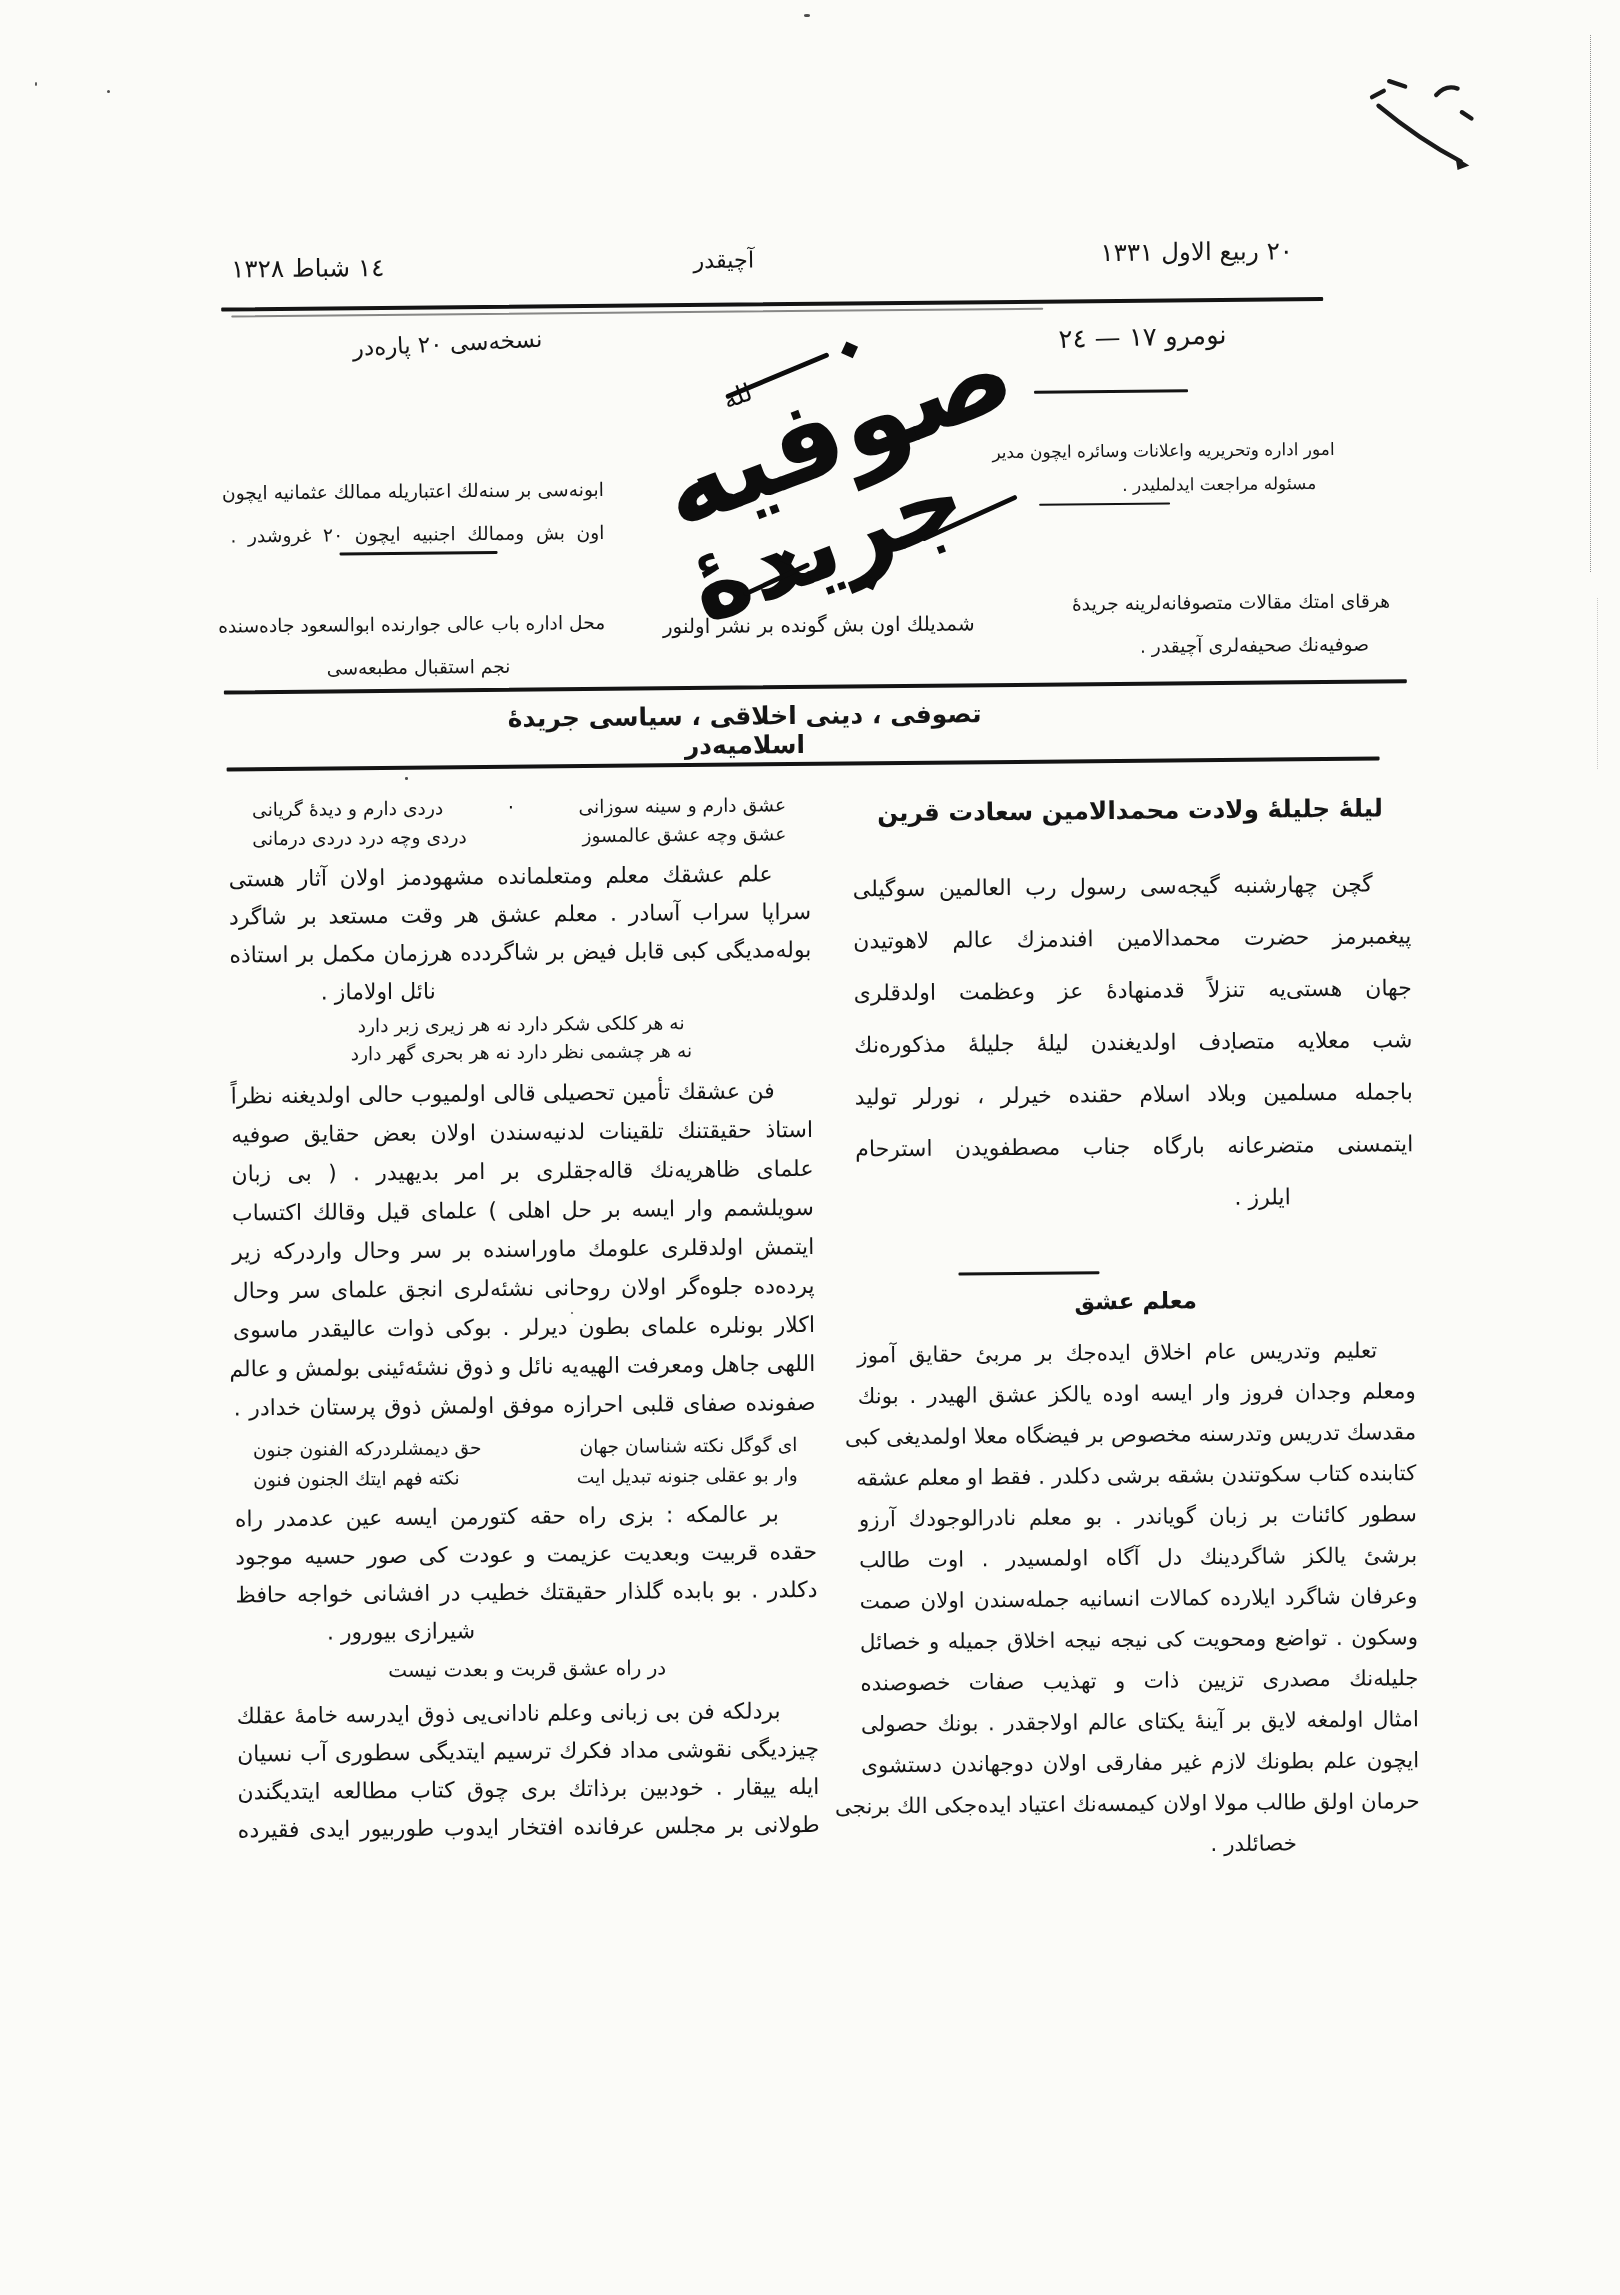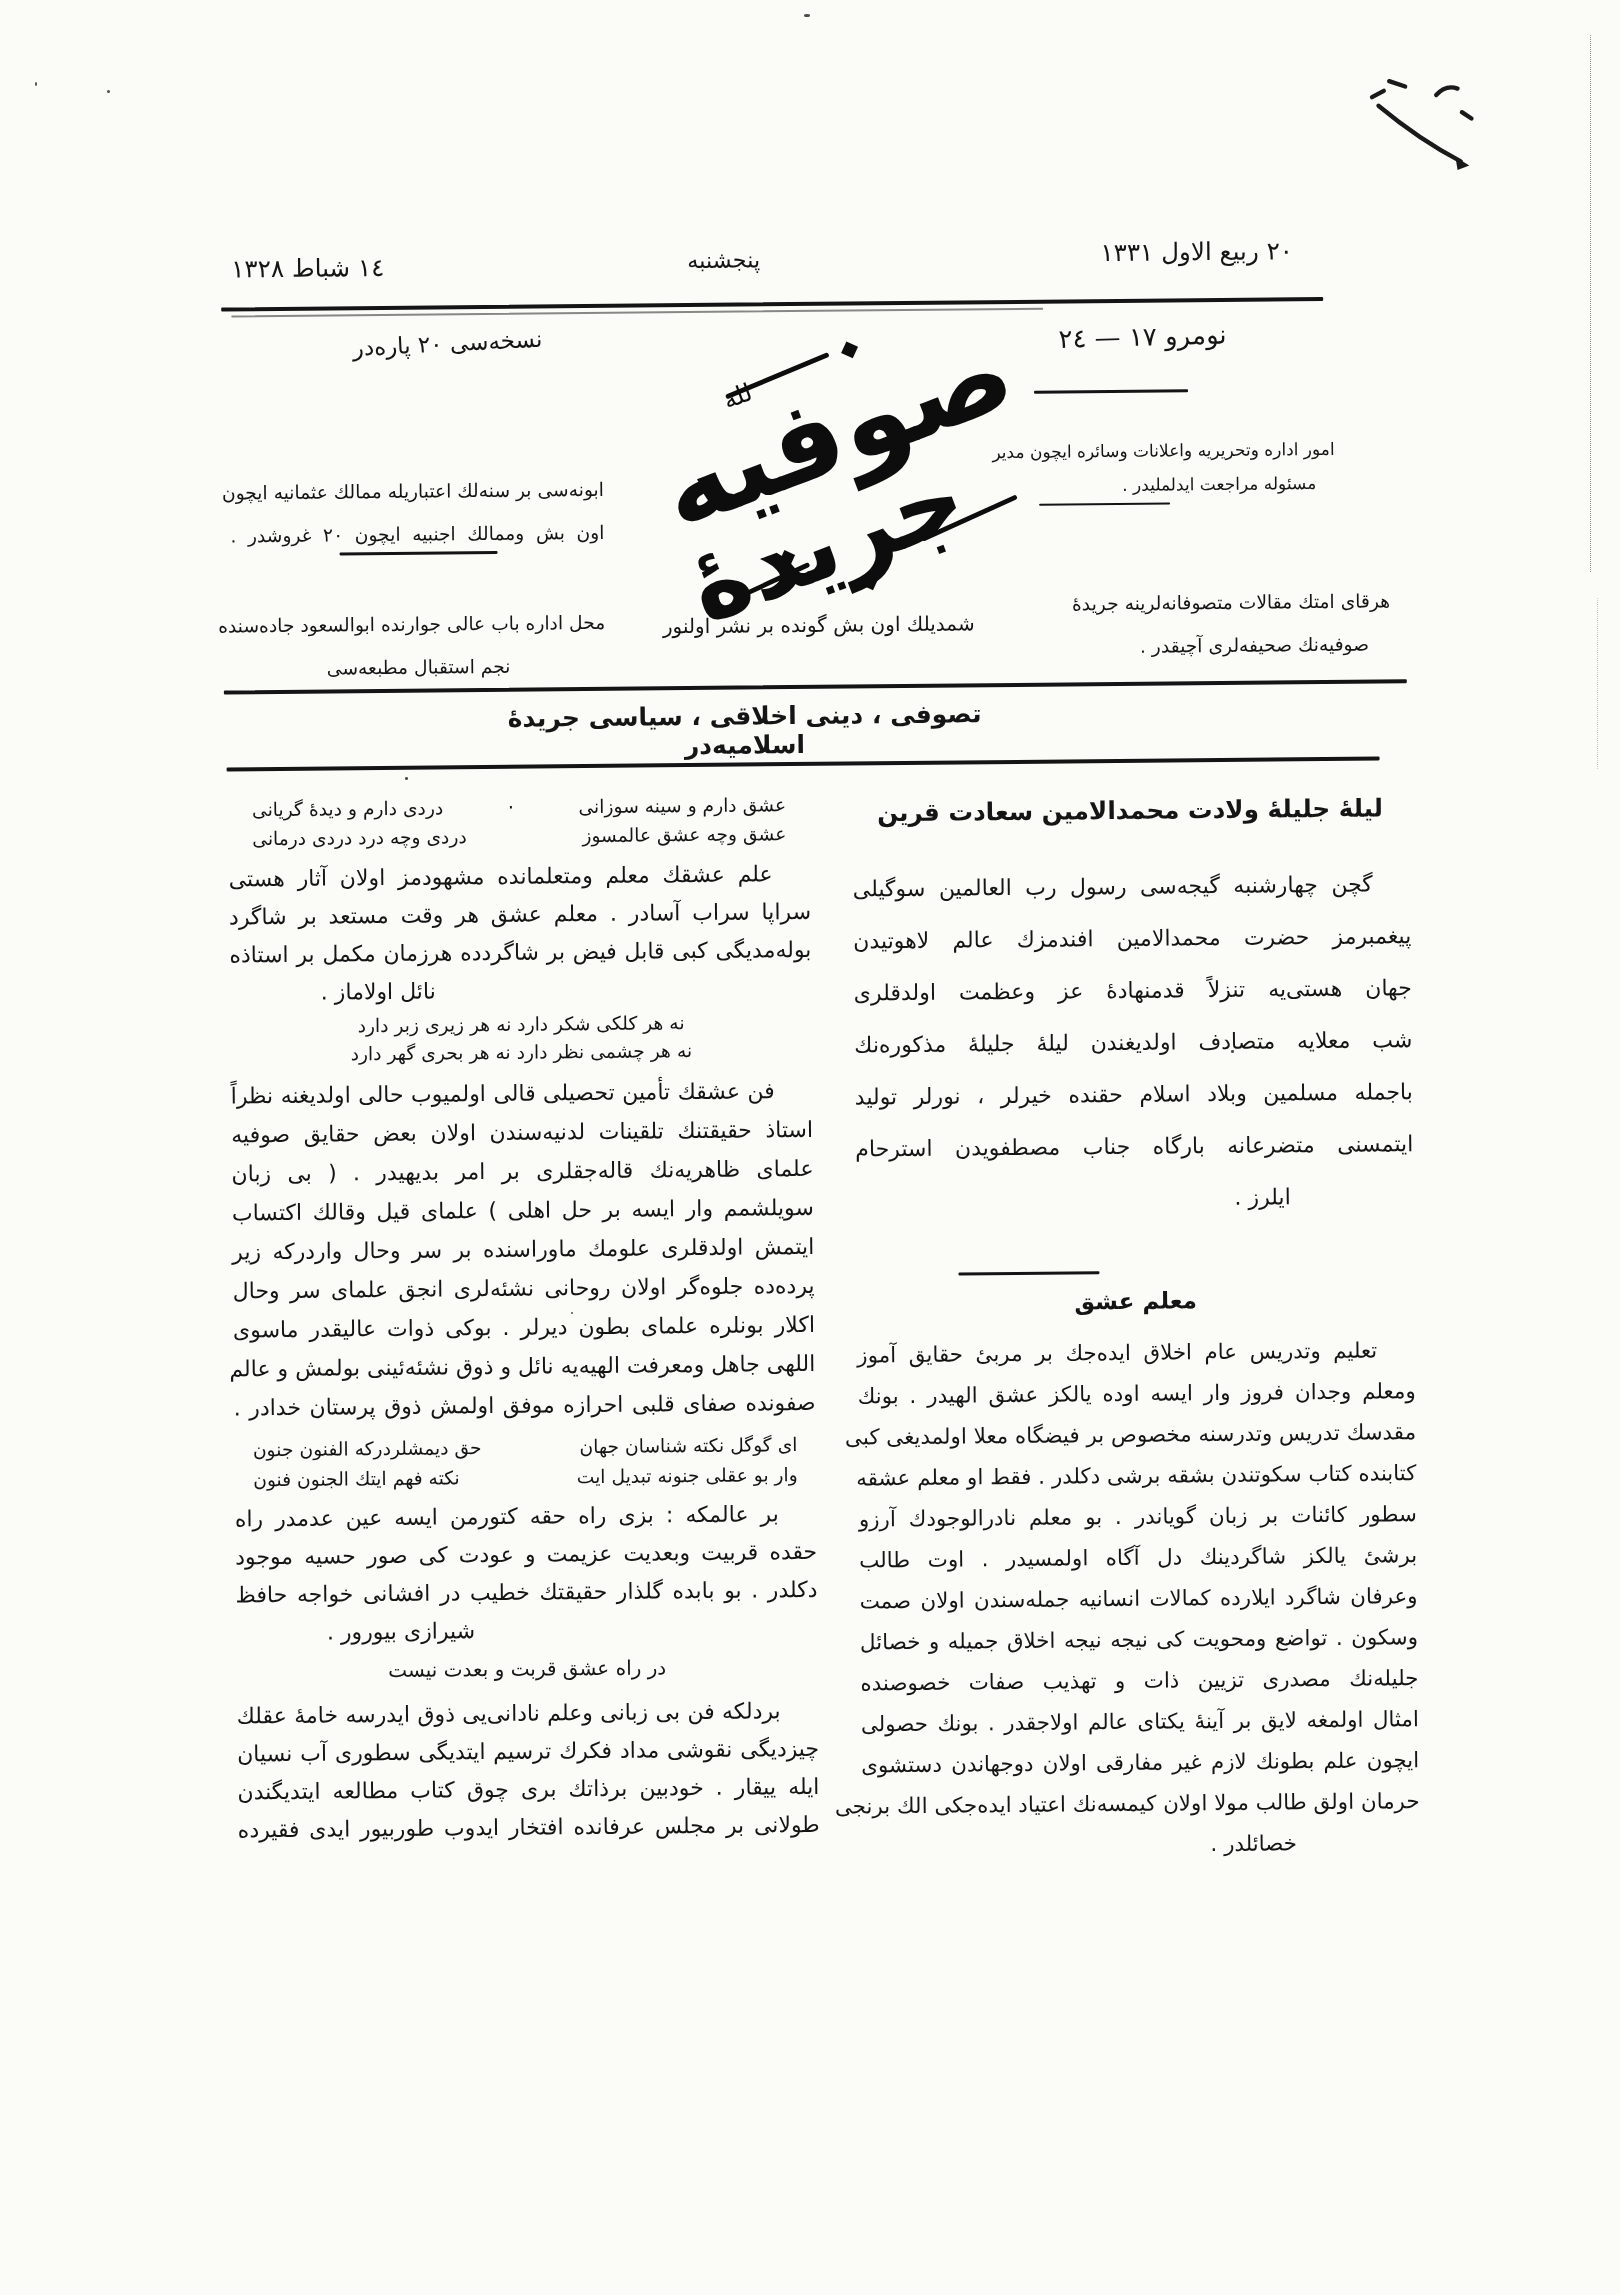--- a/index.html
+++ b/index.html
@@ -44,21 +44,21 @@
   .speck{position:absolute;background:#222;border-radius:50%;opacity:.8;}
   .edge-dots{position:absolute;border-right:1.6px dotted #3a3a3a;width:0;}
 </style>
 </head>
 <body>
 
 <div id="page">
   <div class="tilt">
 
     <div class="abs rtl date center" style="left:1089px;top:241px;width:230px;">٢٠ ربيع الاول ١٣٣١</div>
-    <div class="abs rtl weekday center" style="left:683px;top:246px;width:96px;">پنجشنبه</div>
+    <div class="abs rtl weekday center" style="left:683px;top:246px;width:96px;">آچيقدر</div>
     <div class="abs rtl date center" style="left:227px;top:249px;width:176px;">١٤ شباط ١٣٢٨</div>
 
     <div class="rule" style="left:228px;top:302px;width:1102px;height:3.7px;"></div>
     <div class="rule" style="left:238px;top:310px;width:812px;height:1.6px;opacity:.5;"></div>
 
     <div class="abs rtl issue center" style="left:1037px;top:325px;width:224px;">نومرو ١٧ — ٢٤</div>
     <div class="abs rtl price center" style="left:339px;top:327px;width:230px;">نسخه‌سى ٢٠ پاره‌در</div>
     <div class="rule" style="left:1040px;top:393px;width:154px;height:2.7px;"></div>
 
     <svg class="abs" style="left:598px;top:310px;" width="459" height="310" viewBox="0 0 860 580">

